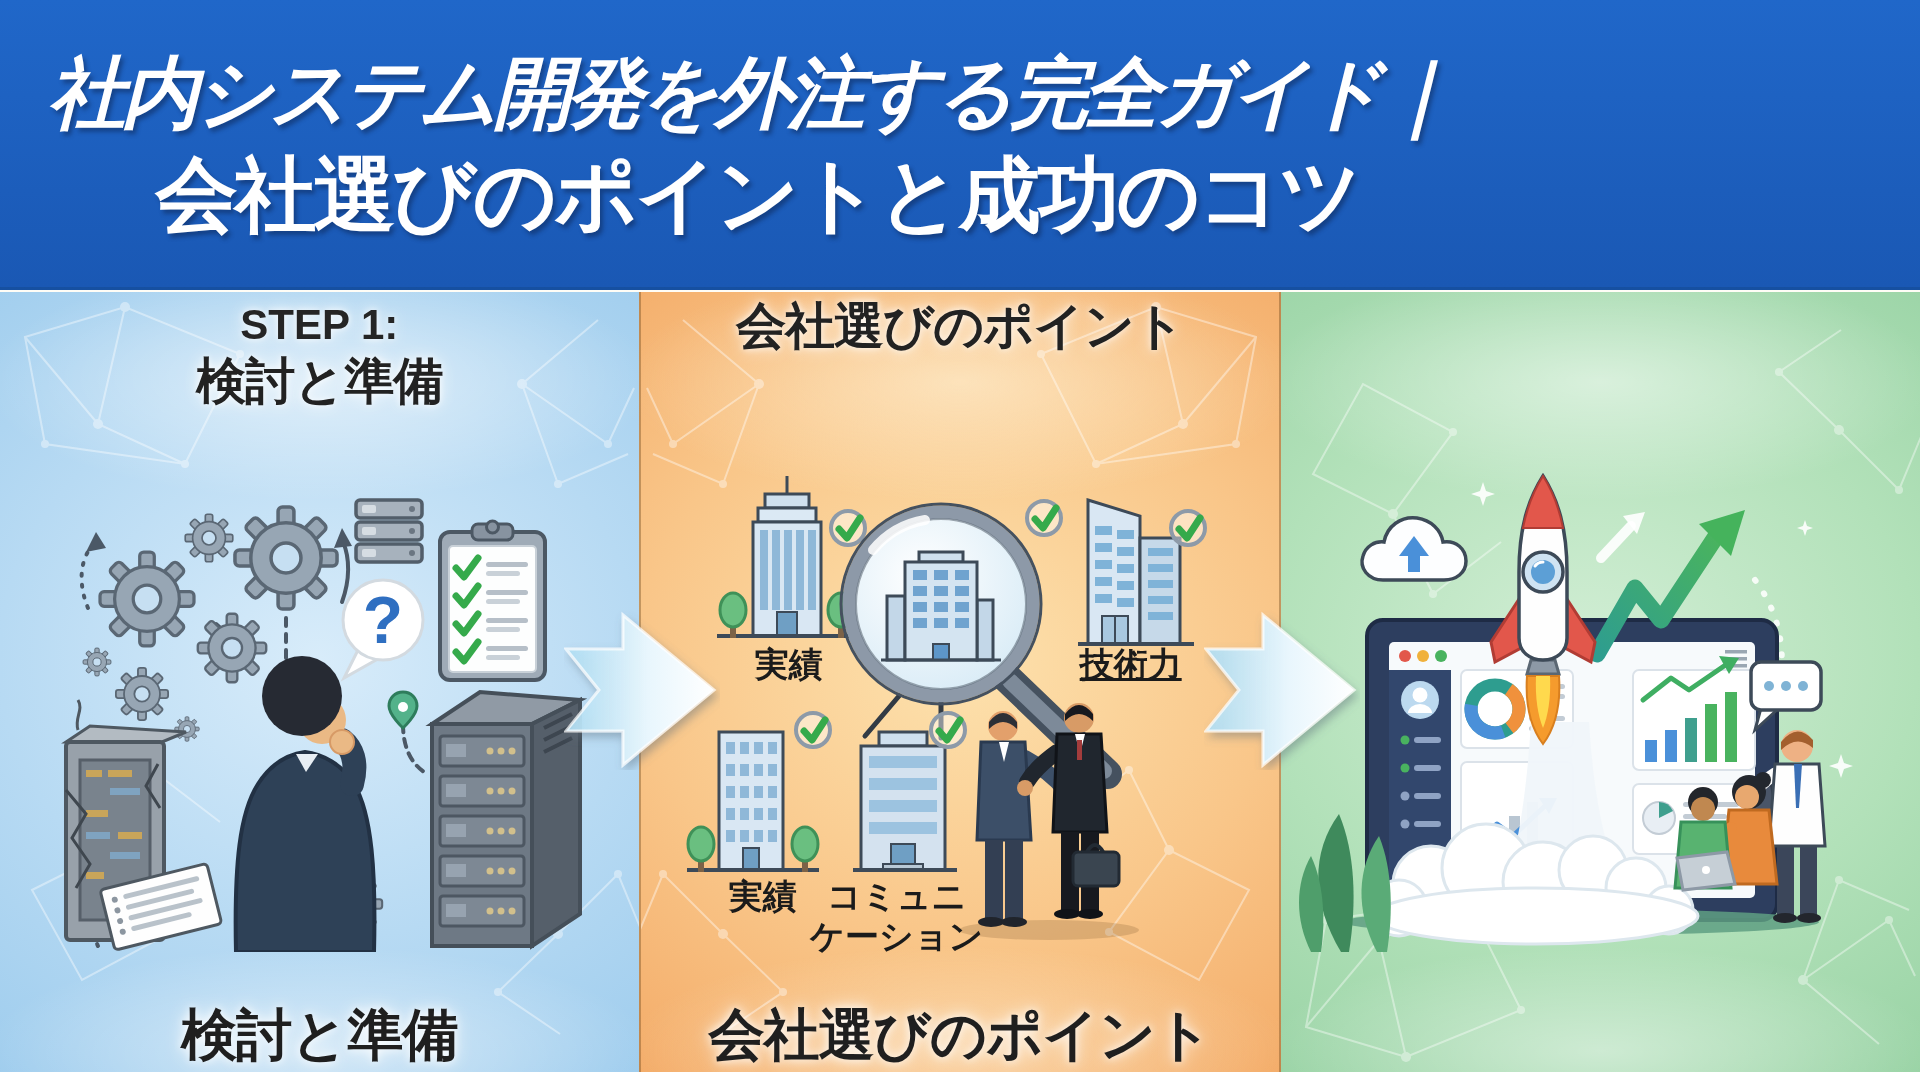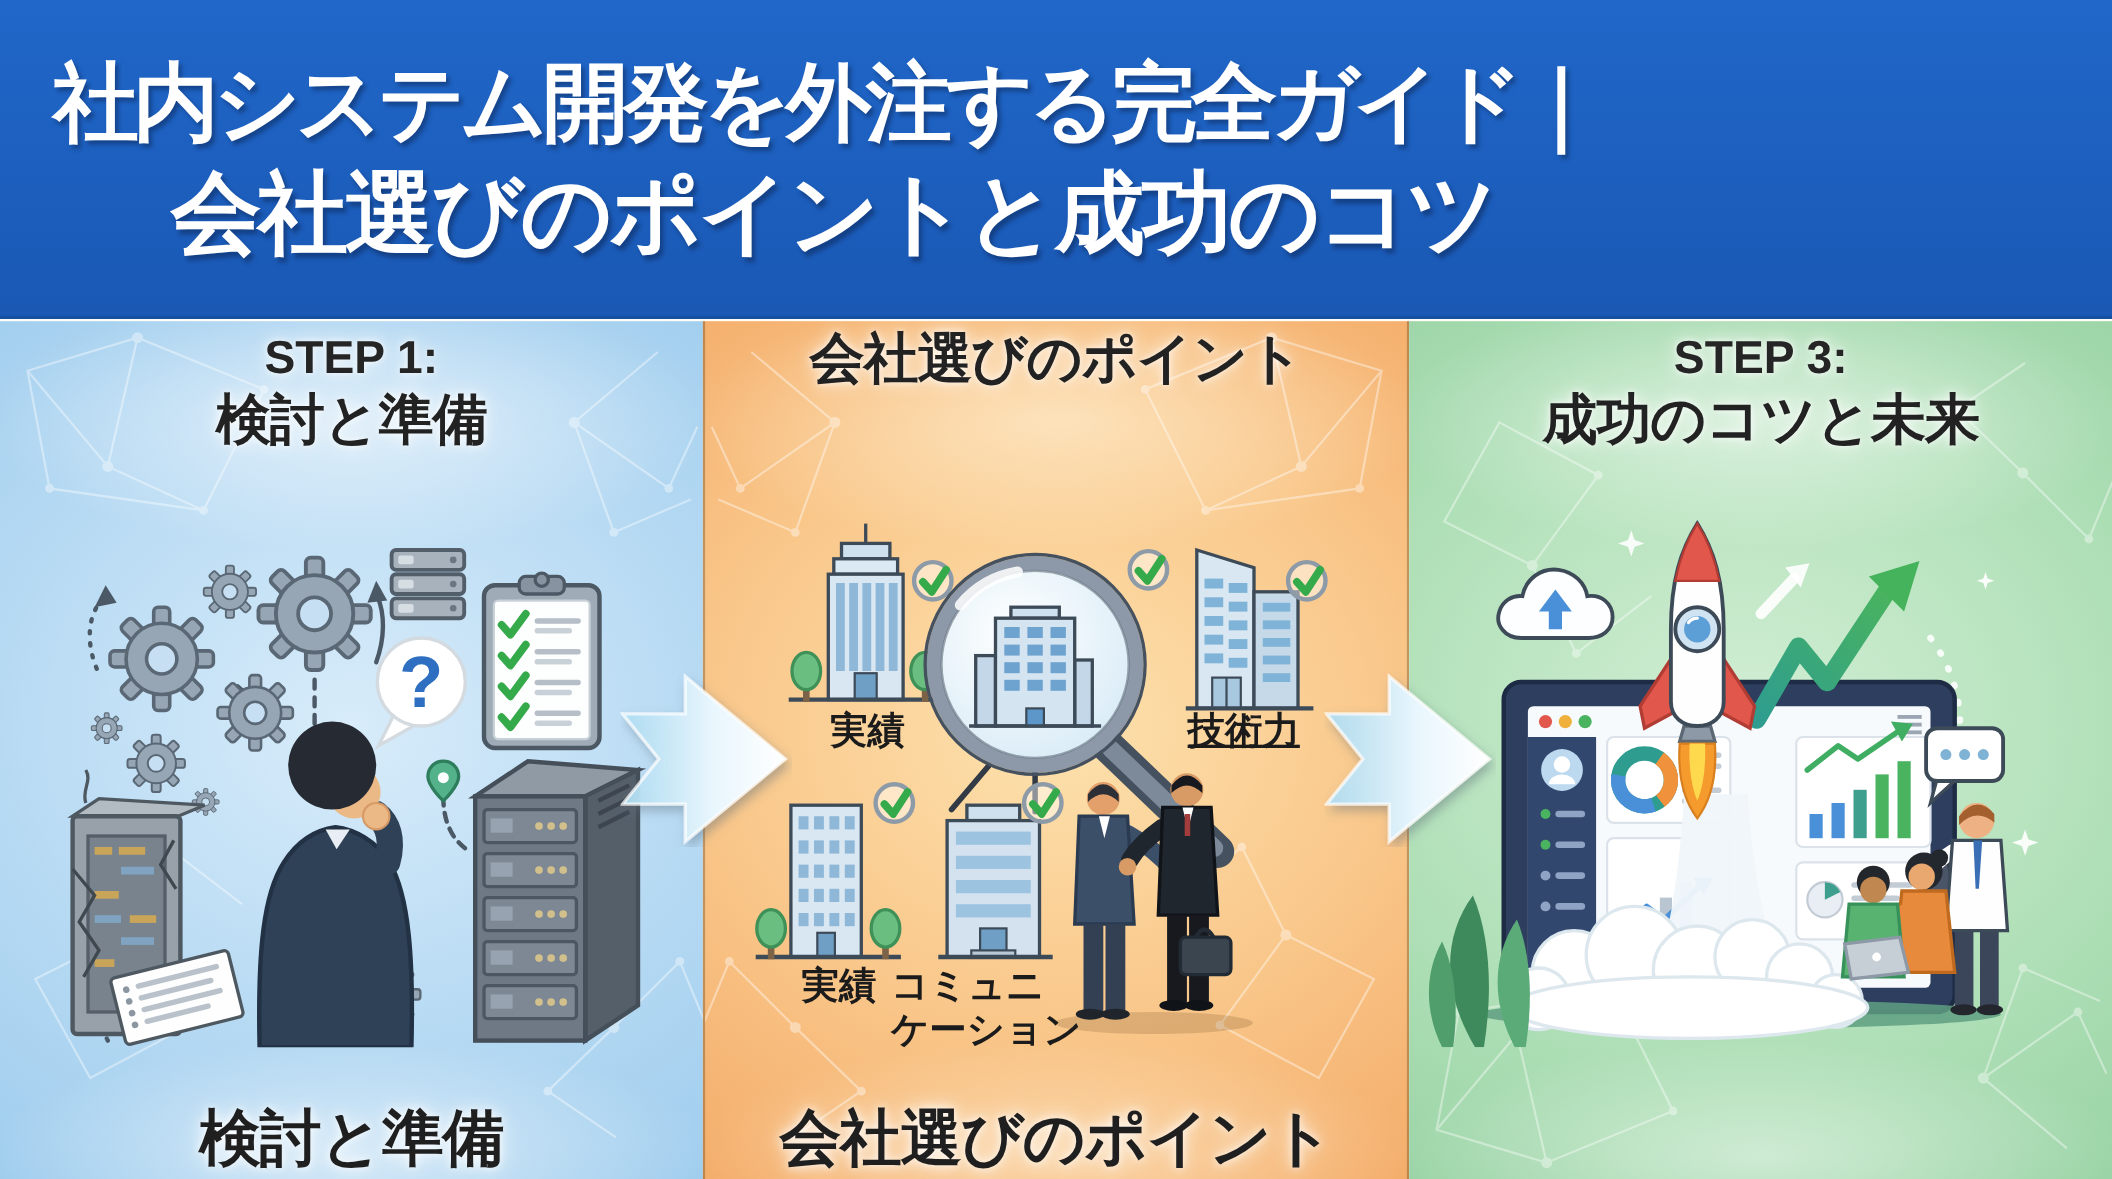--- a/index.html
+++ b/index.html
@@ -6,21 +6,21 @@
     font-family:"Liberation Sans","DejaVu Sans",sans-serif;background:#fff;}
   .poster{position:relative;width:1920px;height:1072px;overflow:hidden;}
 
   
   .banner{height:290px;background:linear-gradient(180deg,#2067c9 0%,#1a58b4 100%);
     border-bottom:3px solid rgba(0,25,70,.3);box-sizing:border-box;
     display:flex;align-items:center;}
   .banner-inner{width:1500px;text-align:center;}
   .banner-line{color:#ffffff;font-weight:800;
     text-shadow:3px 4px 4px rgba(10,30,70,.45);white-space:nowrap;}
-  .banner-line.l1{font-size:78px;letter-spacing:-5px;line-height:1.32;}
+  .banner-line.l1{font-size:78px;letter-spacing:-5px;line-height:1.32;font-style:italic;}
   .banner-line.l2{font-size:82px;letter-spacing:-3px;line-height:1.22;padding-left:15px;}
 
   
   .panels{display:flex;height:782px;position:relative;border-top:2px solid rgba(255,250,235,.45);box-sizing:border-box;}
   .panel{position:relative;width:640px;height:816px;overflow:hidden;}
   .panel-1{background:
     radial-gradient(ellipse 480px 170px at 50% 11%, rgba(255,255,255,.55), transparent 70%),
     radial-gradient(ellipse 480px 150px at 50% 93%, rgba(255,255,255,.5), transparent 70%),
     radial-gradient(ellipse 640px 560px at 50% 45%, #d8ecfa 0%, #b7daf3 50%, #98c9ec 100%);}
   .panel-2{border-left:2px solid rgba(95,60,20,.35);border-right:2px solid rgba(95,60,20,.35);
@@ -41,21 +41,21 @@
     text-shadow:0 0 16px rgba(255,255,255,.95),0 0 6px rgba(255,255,255,.75);}
   .step-title{font-size:50px;font-weight:800;color:#222222;line-height:1.15;letter-spacing:-1px;
     text-shadow:0 0 16px rgba(255,255,255,.95),0 0 6px rgba(255,255,255,.75);}
 
   .caption{position:absolute;bottom:34px;left:0;width:100%;text-align:center;
     font-size:56px;font-weight:800;color:#1f1f1f;z-index:3;letter-spacing:-1px;
     text-shadow:0 0 18px rgba(255,255,255,.95),0 0 8px rgba(255,255,255,.8);}
   .caption .sparkle{color:#c9eed4;font-size:58px;margin-left:4px;text-shadow:none;vertical-align:middle;}
 
   .il{position:absolute;transform:translateX(-50%);font-size:34px;font-weight:700;color:#1b1b1b;
-    z-index:3;white-space:pre-line;text-align:left;line-height:1.18;}
+    z-index:3;white-space:pre-line;text-align:center;line-height:1.18;}
   .p2-label-a{left:148px;top:352px;}
   .p2-label-b{left:490px;top:352px;text-decoration:underline;}
   .p2-label-c{left:122px;top:584px;}
   .p2-label-d{left:256px;top:584px;}
 
   .flow-arrow{position:absolute;z-index:6;}
   .arrow-1{left:564px;top:610px;}
   .arrow-2{left:1204px;top:610px;}
 </style>
 </head>
@@ -488,24 +488,20 @@
       <div class="il p2-label-c">実績</div>
       <div class="il p2-label-d">コミュニ
 ケーション</div>
       <div class="caption">会社選びのポイント</div>
     </section>
 
     <section class="panel panel-3">
       <svg class="net-svg" viewBox="0 0 640 780">
           <use href="#net" transform="translate(0,780) scale(1,-1)"></use>
         </svg>
-      <div class="step-head">
-        <div class="step-label">STEP 3:</div>
-        <div class="step-title">成功のコツと未来</div>
-      </div>
       <svg class="illus" width="640" height="520" viewBox="0 0 640 520">
 
         <g fill="#ffffff" opacity=".9">
           <path d="M202 50 L205 59 L214 62 L205 65 L202 74 L199 65 L190 62 L199 59 Z"></path>
           <path d="M96 200 L98.5 207 L106 209.5 L98.5 212 L96 219 L93.5 212 L86 209.5 L93.5 207 Z"></path>
           <path d="M560 322 L563 331 L572 334 L563 337 L560 346 L557 337 L548 334 L557 331 Z"></path>
           <path d="M524 88 L526 94 L532 96 L526 98 L524 104 L522 98 L516 96 L522 94 Z"></path>
         </g>
         <path d="M474 148 C504 188 510 240 486 288" stroke="#ffffff" stroke-width="6" stroke-dasharray="1 15" stroke-linecap="round" fill="none" opacity=".85"></path>
 

